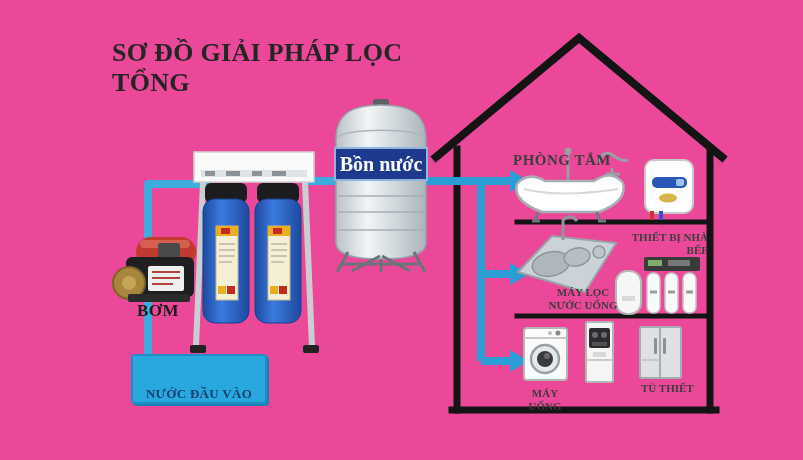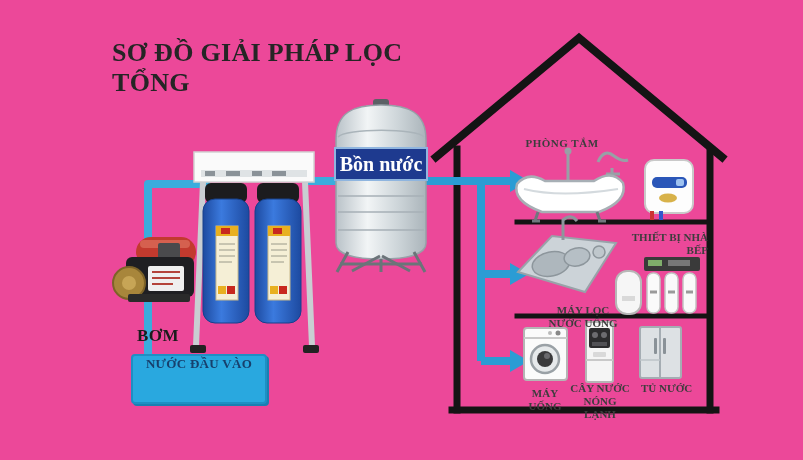--- a/index.html
+++ b/index.html
@@ -12,35 +12,35 @@
   .title{
     left:112px;top:38px;width:340px;
     font-size:26px;font-weight:bold;color:#252525;letter-spacing:.3px;
   }
   .tank-banner-text{
     left:336px;top:153px;width:90px;text-align:center;
     font-size:20px;color:#ffffff;font-weight:600;
   }
   .pump-label{
     left:122px;top:301px;width:72px;text-align:center;
-    font-size:17px;font-weight:bold;color:#1c1c1c;letter-spacing:.5px;margin-top:25px;
+    font-size:17px;font-weight:bold;color:#1c1c1c;letter-spacing:.5px;
   }
   .input-box{
     left:131px;top:354px;width:132px;height:46px;
     background:#29a8df;border:2px solid #1e8fc4;border-radius:4px;
-    display:flex;align-items:flex-start;justify-content:center;
+    display:flex;align-items:flex-end;justify-content:center;
     box-shadow:2px 2px 0 #1a7fb2;
   }
   .input-box span{font-size:13px;font-weight:bold;color:#17406d;letter-spacing:.3px;}
   .room-label{
     font-size:11px;font-weight:bold;color:#3d3d3d;line-height:1.2;text-align:center;
   }
-  .lbl-bathroom{left:512px;top:137px;width:100px;font-size:11px;letter-spacing:.5px;}
+  .lbl-bathroom{left:512px;top:151px;width:100px;font-size:15px;letter-spacing:.5px;}
   .lbl-kitchen-equip{left:608px;top:231px;width:100px;text-align:right;}
-  .lbl-purifier{left:545px;top:304px;width:76px;}
+  .lbl-purifier{left:545px;top:286px;width:76px;}
   .lbl-washer{left:516px;top:387px;width:58px;}
   .lbl-dispenser{left:570px;top:382px;width:60px;}
   .lbl-fridge{left:641px;top:382px;width:70px;text-align:left;}
 </style>
 </head>
 <body>
 
 <div id="stage">
 
   <svg id="gfx" viewBox="0 0 803 460">
@@ -215,22 +215,18 @@
 
   <div class="abs room-label lbl-kitchen-equip">THIẾT BỊ NHÀ BẾP</div>
 
   <div class="abs room-label lbl-purifier">
     <div>MÁY LỌC</div>
     <div>NƯỚC UỐNG</div>
   </div>
 
   <div class="abs room-label lbl-washer">MÁY UỐNG</div>
 
-  <div class="abs room-label lbl-dispenser">
-    <div>CÂY NƯỚC</div>
-    <div>NÓNG LẠNH</div>
+
+  <div class="abs room-label lbl-fridge">
+    <div>TỦ THIẾT</div>
   </div>
 
-  <div class="abs room-label lbl-fridge">
-    <div>TỦ NƯỚC</div>
-  </div>
-
 </div>
 
 </body></html>

